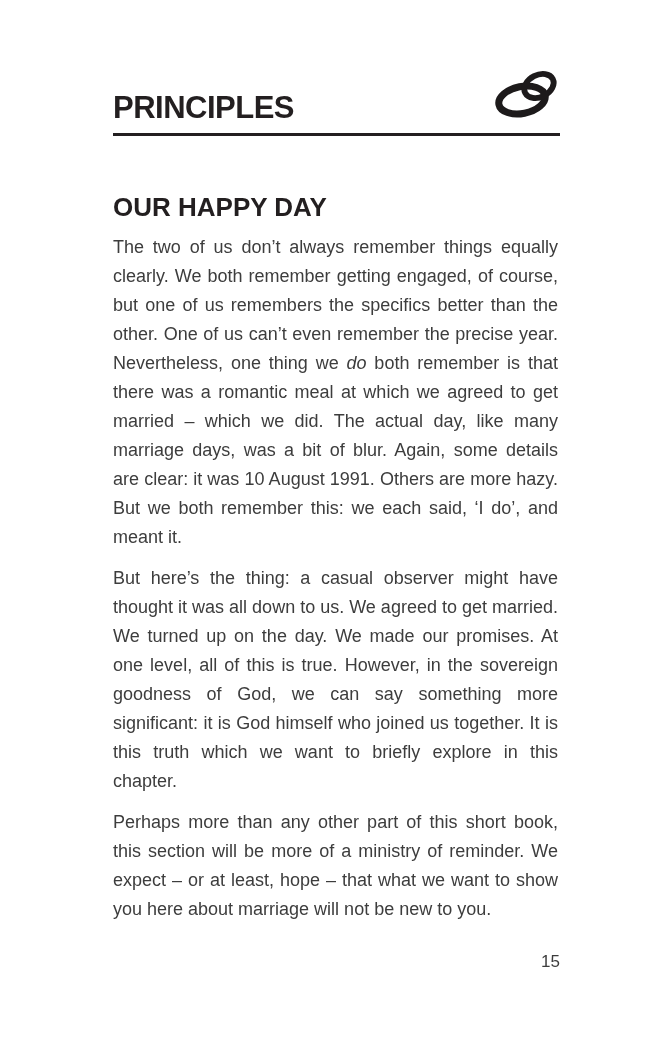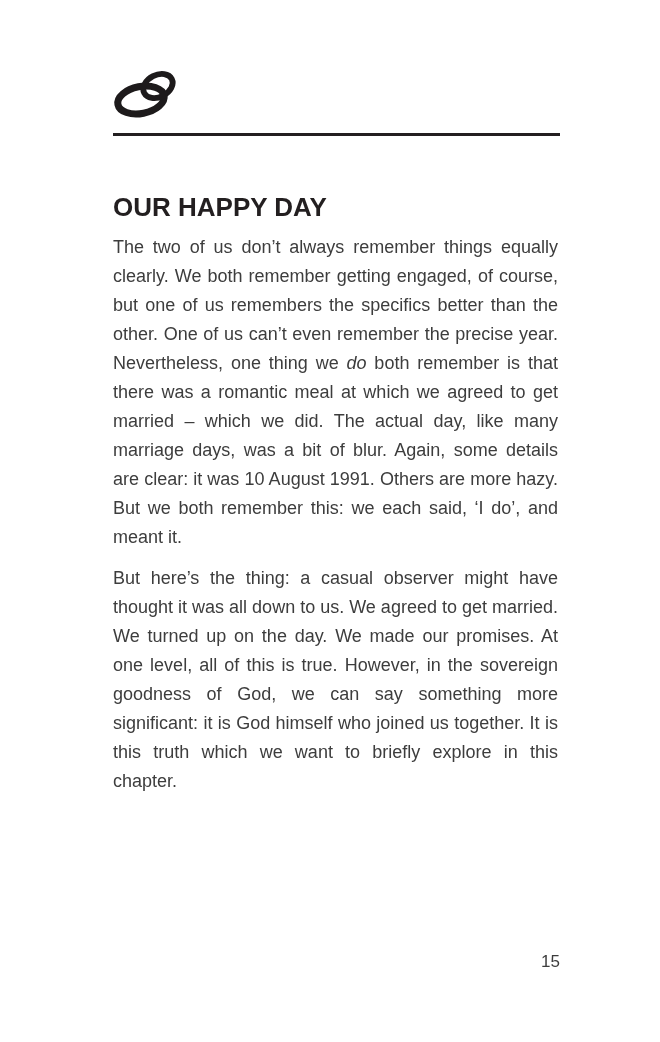--- a/index.html
+++ b/index.html
@@ -69,37 +69,39 @@
     color: #3d3d3d;
   }
 </style>
 </head>
 <body>
 
 <div class="page">
 
   <header class="chapter-header">
     <div class="header-row">
+      <h1 class="chapter-title">PRINCIPLES</h1>
       <span class="rings-icon">
         <svg width="66" height="49" viewBox="0 0 66 49" aria-hidden="true">
           <g fill="none" stroke="#1d1a1b" stroke-linecap="round">
             <ellipse cx="28" cy="30" rx="23.5" ry="13.5" stroke-width="7" transform="rotate(-11 28 30)"></ellipse>
             <ellipse cx="45" cy="16" rx="15.5" ry="11" stroke-width="5.8" transform="rotate(-27 45 16)"></ellipse>
           </g>
         </svg>
       </span>
     </div>
     <div class="header-rule"></div>
   </header>
 
   <main class="page-body">
     <h2 class="section-heading">OUR HAPPY DAY</h2>
     <div id="paragraphs">
         <p class="body-para"><span>The two of us don’t always remember things equally clearly. We both remember getting engaged, of course, but one of us remembers the specifics better than the other. One of us can’t even remember the precise year. Nevertheless, one thing we </span><em>do</em><span> both remember is that there was a romantic meal at which we agreed to get married – which we did. The actual day, like many marriage days, was a bit of blur. Again, some details are clear: it was 10 August 1991. Others are more hazy. But we both remember this: we each said, ‘I do’, and meant it.</span></p>
         <p class="body-para"><span>But here’s the thing: a casual observer might have thought it was all down to us. We agreed to get married. We turned up on the day. We made our promises. At one level, all of this is true. However, in the sovereign goodness of God, we can say something more significant: it is God himself who joined us together. It is this truth which we want to briefly explore in this chapter.</span></p>
+        <p class="body-para"><span>Perhaps more than any other part of this short book, this section will be more of a ministry of reminder. We expect – or at least, hope – that what we want to show you here about marriage will not be new to you.</span></p>
       </div>
   </main>
 
   <footer>
     <span class="page-number">15</span>
   </footer>
 
 </div>
 
 </body></html>

